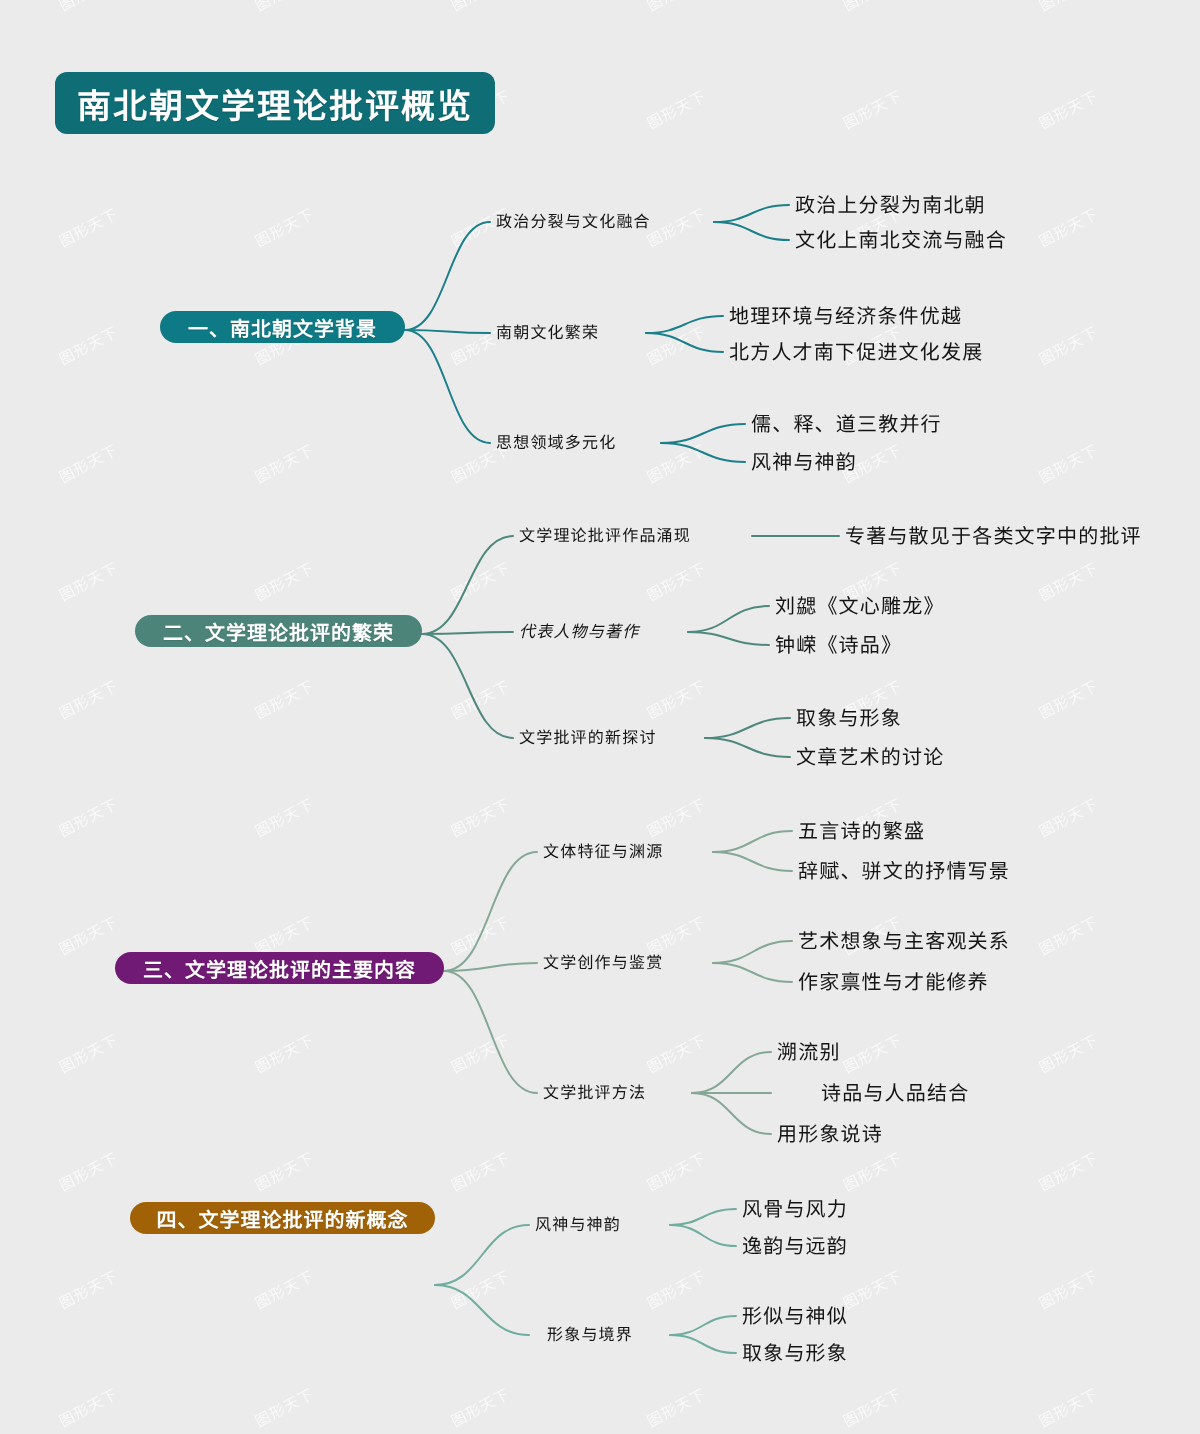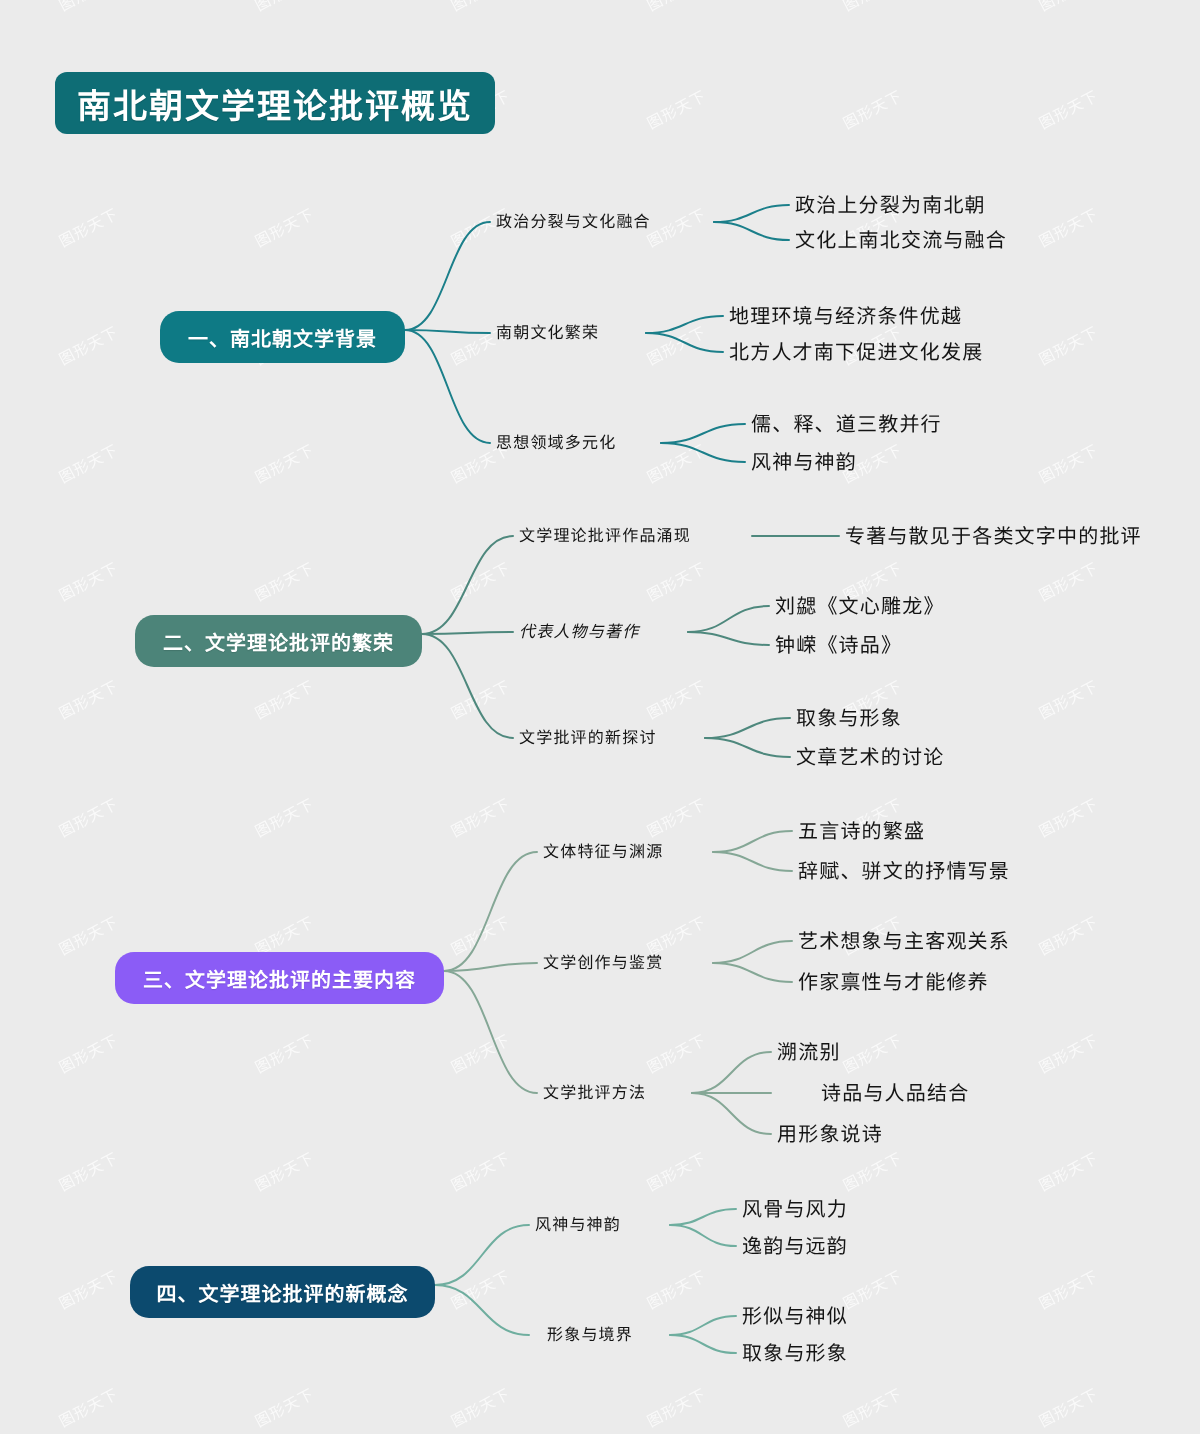--- a/index.html
+++ b/index.html
@@ -50,21 +50,21 @@
     font-size:34px;
     letter-spacing:2px;
     padding:0 22px;
     height:62px;
     text-shadow:0 1px 1px rgba(0,0,0,.18);
   }
   .branch{
     border-radius:19px;
     font-size:20px;
     letter-spacing:1px;
-    height:52px;
+    height:32px;
     padding:0 18px;
     text-shadow:0 1px 1px rgba(0,0,0,.12);
   }
 
   
   .lbl{
     position:absolute;
     z-index:2;
     white-space:nowrap;
     color:#141414;
@@ -206,22 +206,22 @@
       <path d="M 435 1285 C 482 1285, 482 1335, 529 1335" stroke="#6fae9f" stroke-width="2"></path>
       <path d="M 670 1335 C 703 1335, 703 1316, 736 1316" stroke="#6fae9f" stroke-width="2"></path>
       <path d="M 670 1335 C 703 1335, 703 1353, 736 1353" stroke="#6fae9f" stroke-width="2"></path>
     </svg>
 
   <div class="node root" id="root-node" style="left: 55px; top: 72px; background: rgb(14, 109, 117);">南北朝文学理论批评概览</div>
 
   <div id="nodes">
       <div class="node branch" style="left: 160px; top: 311px; min-width: 245px; background: rgb(14, 122, 133);">一、南北朝文学背景</div>
       <div class="node branch" style="left: 135px; top: 615px; min-width: 287px; background: rgb(76, 132, 121);">二、文学理论批评的繁荣</div>
-      <div class="node branch" style="left: 115px; top: 952px; min-width: 329px; background: #8b5cf6;">三、文学理论批评的主要内容</div>
-      <div class="node branch" style="left: 130px; top: 1266px; min-width: 305px; background: #0c4a6e;">四、文学理论批评的新概念</div>
+      <div class="node branch" style="left: 115px; top: 952px; min-width: 329px; background: #701a75;">三、文学理论批评的主要内容</div>
+      <div class="node branch" style="left: 130px; top: 1202px; min-width: 305px; background: #a16207;">四、文学理论批评的新概念</div>
     </div>
   <div id="labels">
       <div class="lbl sub" style="left: 496px; top: 222px;">政治分裂与文化融合</div>
       <div class="lbl leaf" style="left: 795px; top: 205px;">政治上分裂为南北朝</div>
       <div class="lbl leaf" style="left: 795px; top: 240px;">文化上南北交流与融合</div>
       <div class="lbl sub" style="left: 496px; top: 333px;">南朝文化繁荣</div>
       <div class="lbl leaf" style="left: 729px; top: 316px;">地理环境与经济条件优越</div>
       <div class="lbl leaf" style="left: 729px; top: 352px;">北方人才南下促进文化发展</div>
       <div class="lbl sub" style="left: 496px; top: 443px;">思想领域多元化</div>
       <div class="lbl leaf" style="left: 751px; top: 424px;">儒、释、道三教并行</div>

